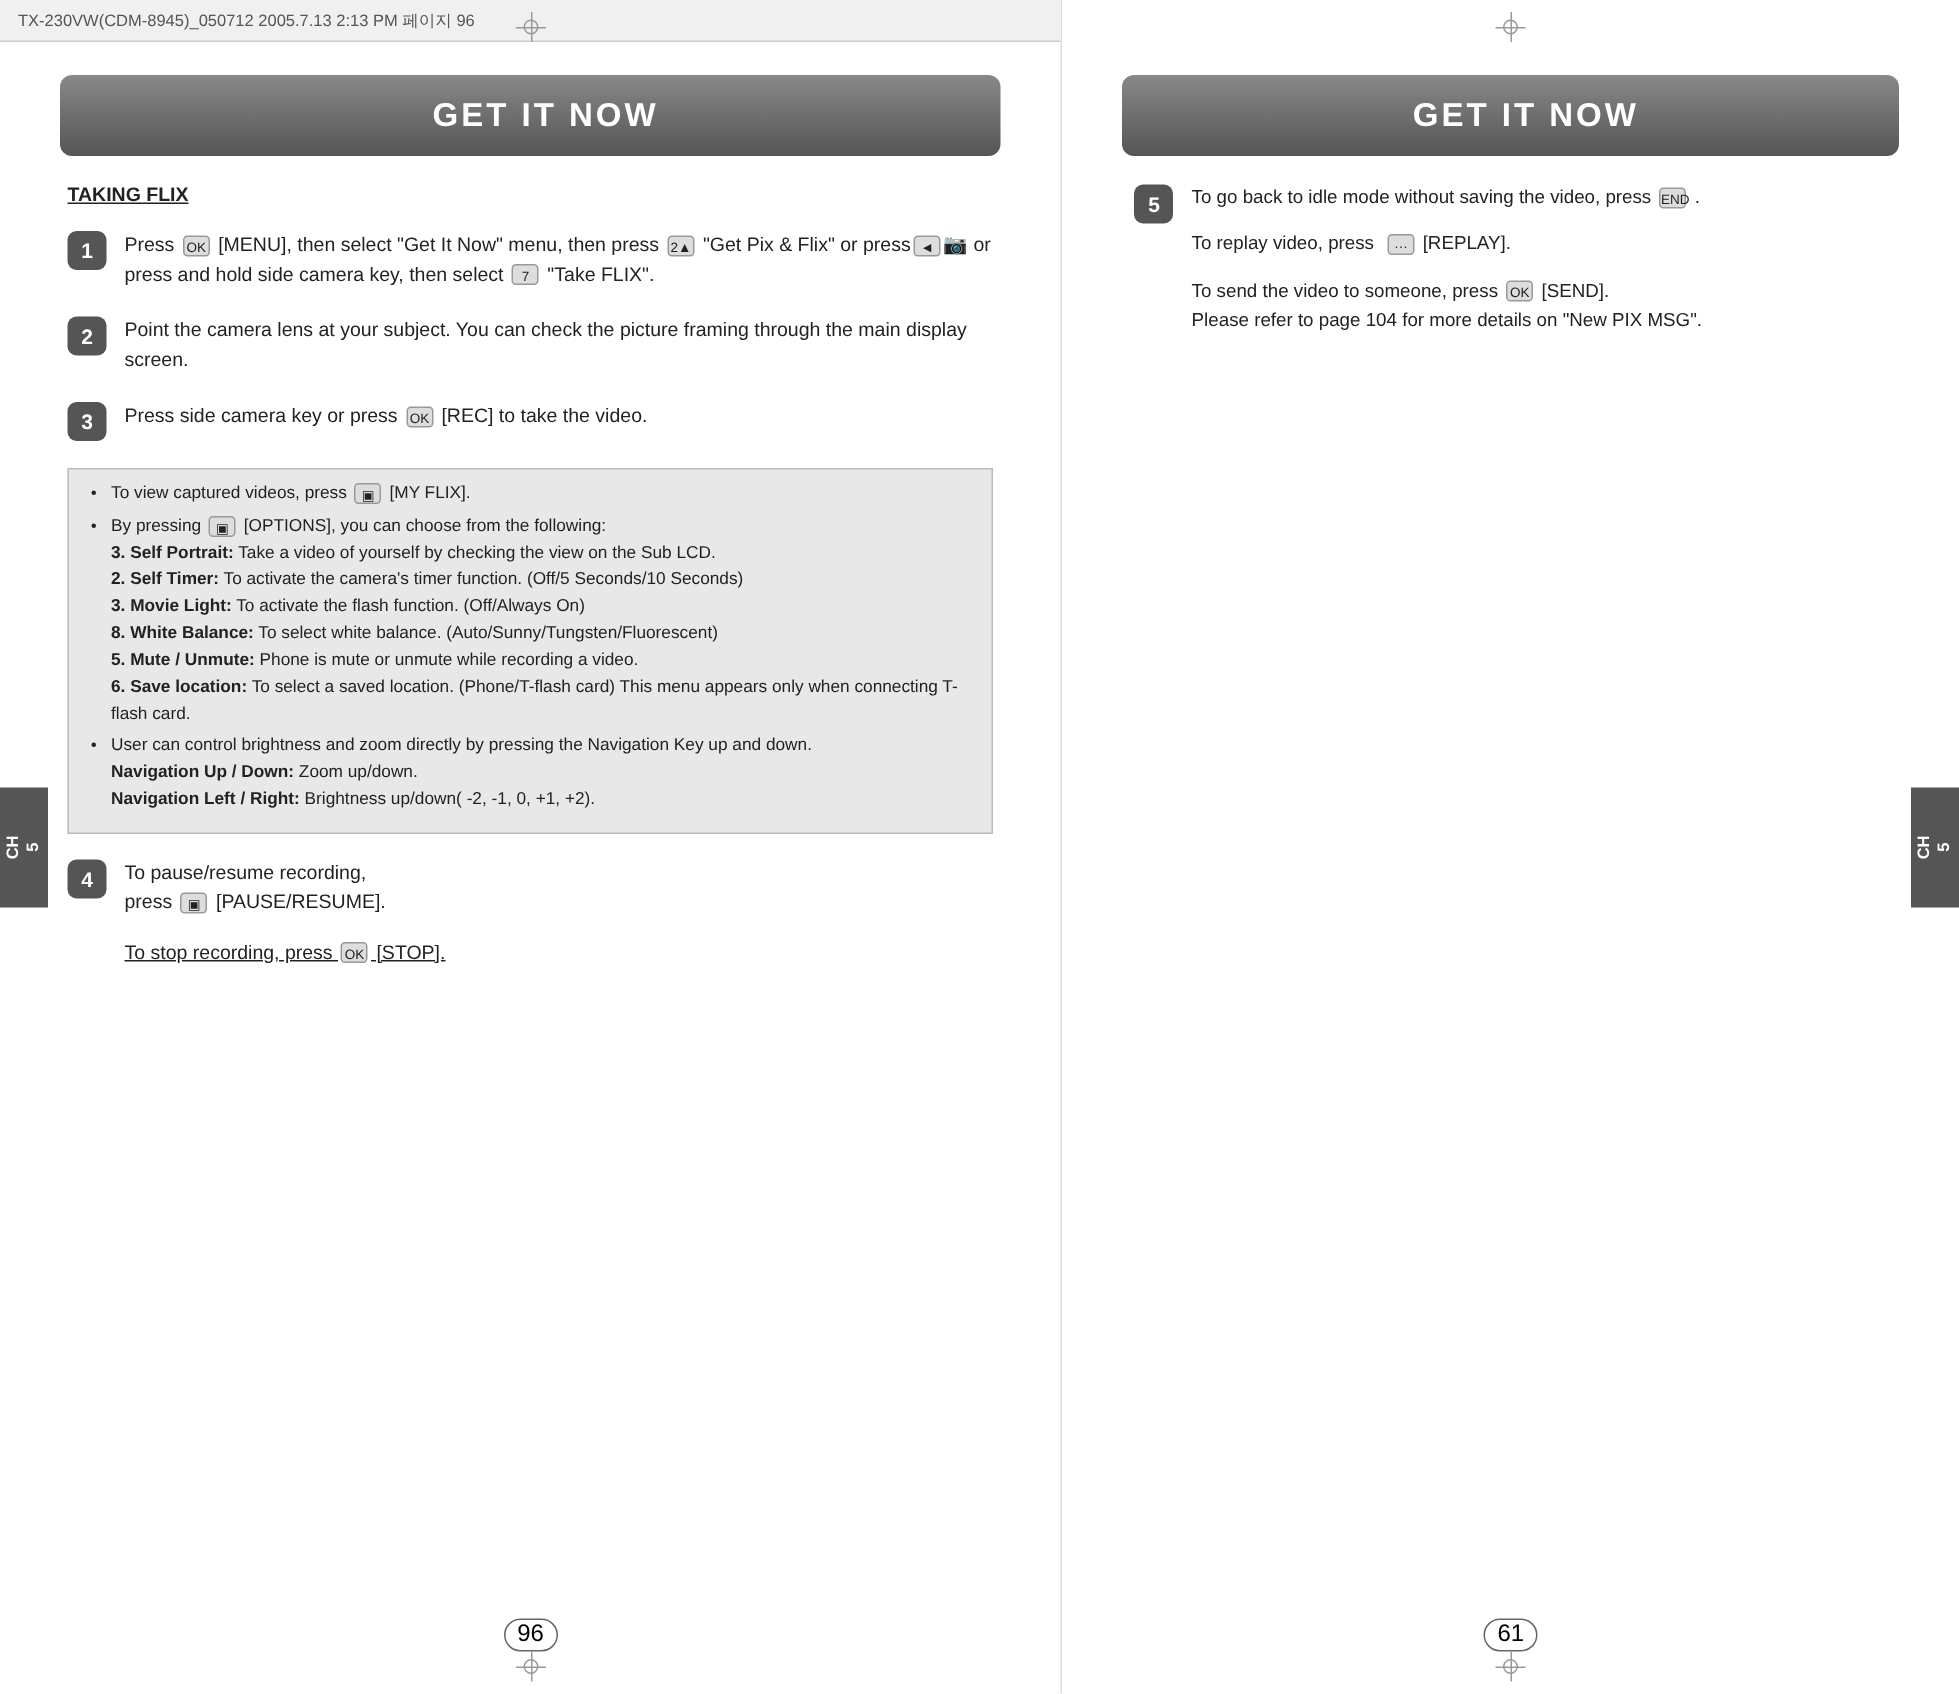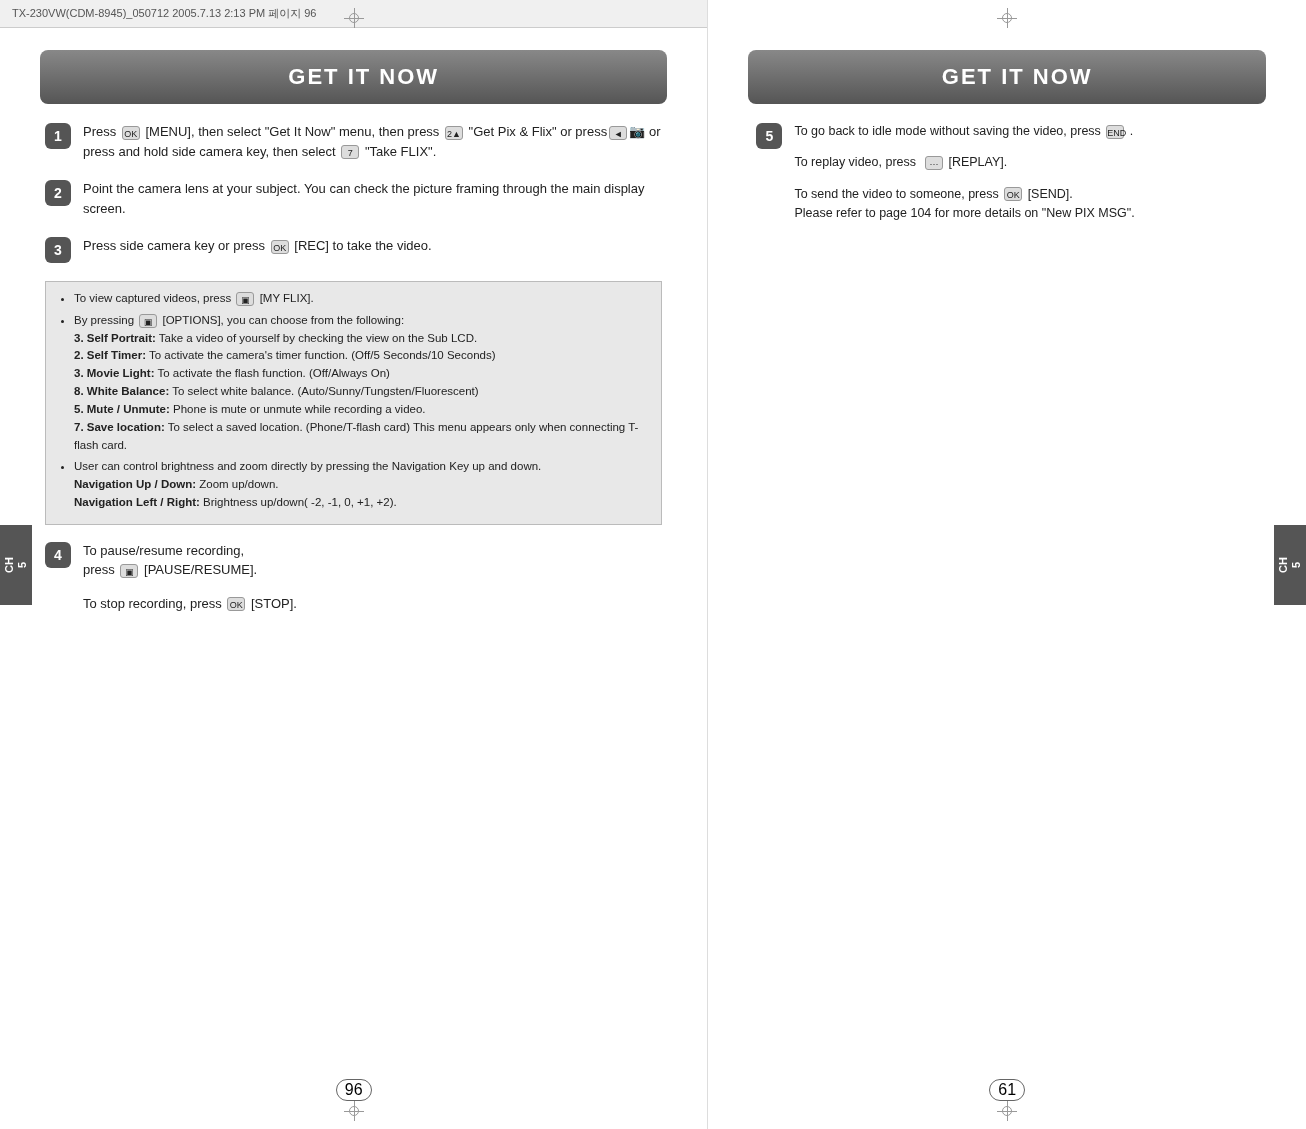--- a/index.html
+++ b/index.html
@@ -262,20 +262,21 @@
   <div class="crosshair" style="top:8px; left:50%; transform:translateX(-50%);">
     <div class="crosshair-circle"></div>
   </div>
 
   <div class="section-header">
     <h1>GET IT NOW</h1>
   </div>
 
   <div class="content">
 
+    <div class="section-title">TAKING FLIX</div>
 
     <div class="step">
       <div class="step-number">1</div>
       <div class="step-content">
         Press <span class="btn-icon">OK</span> [MENU], then select "Get It Now" menu,
         then press <span class="btn-icon">2▲</span> "Get Pix &amp; Flix" or press<span class="btn-icon">◄</span>📷 or
         press and hold side camera key, then select <span class="btn-icon">7</span>
         "Take FLIX".
       </div>
     </div>
@@ -297,36 +298,36 @@
     <div class="info-box">
       <ul>
         <li>To view captured videos, press <span class="btn-icon">▣</span> [MY FLIX].</li>
         <li>
           By pressing <span class="btn-icon">▣</span> [OPTIONS], you can choose from the following:<br>
           <span class="bold">3. Self Portrait:</span> Take a video of yourself by checking the view on the Sub LCD.<br>
           <span class="bold">2. Self Timer:</span> To activate the camera's timer function. (Off/5 Seconds/10 Seconds)<br>
           <span class="bold">3. Movie Light:</span> To activate the flash function. (Off/Always On)<br>
           <span class="bold">8. White Balance:</span> To select white balance. (Auto/Sunny/Tungsten/Fluorescent)<br>
           <span class="bold">5. Mute / Unmute:</span> Phone is mute or unmute while recording a video.<br>
-          <span class="bold">7. Save location:</span> To select a saved location. (Phone/T-flash card) This menu appears only when connecting T-flash card.
+          <span class="bold">6. Save location:</span> To select a saved location. (Phone/T-flash card) This menu appears only when connecting T-flash card.
         </li>
         <li>
           User can control brightness and zoom directly by pressing the Navigation Key up and down.<br>
           <span class="bold">Navigation Up / Down:</span> Zoom up/down.<br>
           <span class="bold">Navigation Left / Right:</span> Brightness up/down( -2, -1, 0, +1, +2).
         </li>
       </ul>
     </div>
 
     <div class="step">
       <div class="step-number">4</div>
       <div class="step-content">
         To pause/resume recording,<br>
         press <span class="btn-icon">▣</span> [PAUSE/RESUME].
-        <div style="margin-top:14px;">
+        <div style="margin-top:14px;text-decoration:underline;">
           To stop recording, press <span class="btn-icon">OK</span> [STOP].
         </div>
       </div>
     </div>
 
   </div>
 
   <div class="page-number">96</div>
 
   <div class="crosshair" style="bottom:8px; left:50%; transform:translateX(-50%);">

